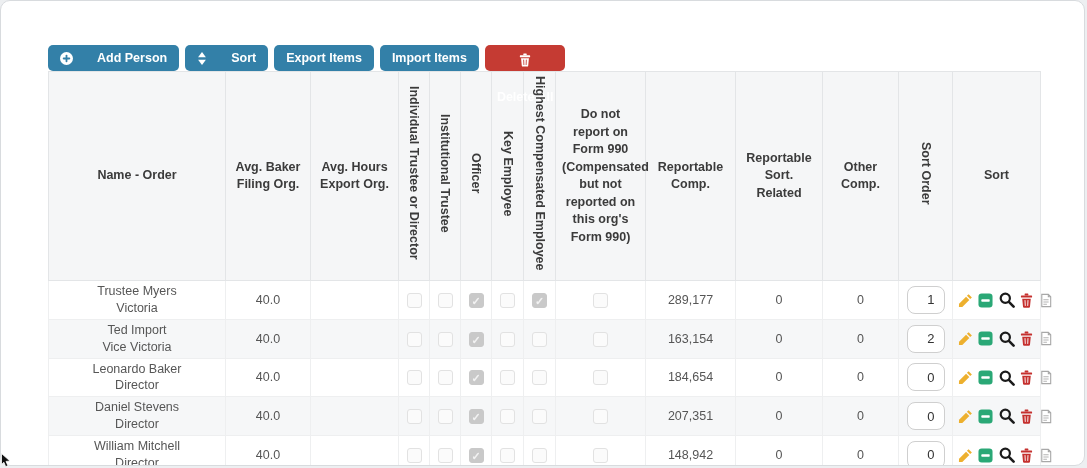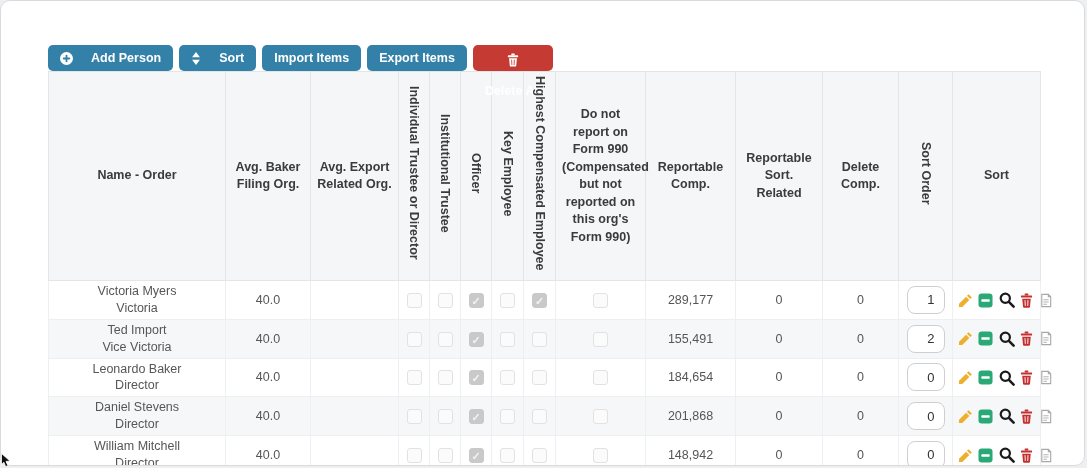--- a/index.html
+++ b/index.html
@@ -16,21 +16,21 @@
     background:#ffffff;
     border:1px solid #d8dbde;
     border-radius:10px;
     box-sizing:border-box;
     padding:44px 46px 0 47px;
     overflow:hidden;
   }
   
   .toolbar{display:flex;gap:6px;align-items:center;height:26px;}
   .btn{
-    display:inline-flex;align-items:center;gap:18px;
+    display:inline-flex;align-items:center;gap:24px;
     height:26px;padding:8px 12px;
     border:none;border-radius:5px;
     color:#fff;font-weight:bold;font-size:12.5px;
     font-family:"Liberation Sans",sans-serif;
     cursor:pointer;line-height:1;white-space:nowrap;
   }
   .btn.blue{background:#3380a8;}
   .btn.red{background:#c53b33;flex-direction:column;}
   .btn svg{display:block;}
   
@@ -113,24 +113,24 @@
     <button class="btn blue">
       <span>
         <svg width="10" height="13" viewBox="0 0 10 14">
             <path d="M5 0 L9.2 5.6 H0.8 Z" fill="#fff"></path>
             <path d="M5 14 L0.8 8.4 H9.2 Z" fill="#fff"></path>
           </svg>
       </span>
       <span>Sort</span>
     </button>
     <button class="btn blue">
-      <span>Import Items</span>
+      <span>Export Items</span>
     </button>
     <button class="btn blue">
-      <span>Export Items</span>
+      <span>Import Items</span>
     </button>
     <button class="btn red">
       <span>
         <svg width="12" height="14" viewBox="0 0 14 16">
             <g fill="#fff">
               <rect x="5" y="0.5" width="4" height="2" rx="0.6"></rect>
               <rect x="1" y="2.6" width="12" height="2.1" rx="0.6"></rect>
               <path d="M2.4 6 h9.2 l-0.85 8.6 a1.2 1.2 0 0 1 -1.2 1.1 h-5.1 a1.2 1.2 0 0 1 -1.2 -1.1 Z"></path>
             </g>
             <g stroke="#c53b33" stroke-width="1">
@@ -157,38 +157,38 @@
         <col style="width:90px">
         <col style="width:87px">
       <col style="width:76px">
         <col style="width:54px">
         <col style="width:88px">
     </colgroup>
     <thead>
       <tr>
         <th>Name - Order</th>
         <th>Avg. Baker Filing Org.</th>
-        <th>Avg. Export Related Org.</th>
+        <th>Avg. Hours Export Org.</th>
         <th><span class="vtxt">Individual Trustee or Director</span></th>
         <th><span class="vtxt">Institutional Trustee</span></th>
         <th><span class="vtxt">Officer</span></th>
         <th><span class="vtxt">Key Employee</span></th>
         <th><span class="vtxt">Highest Compensated Employee</span></th>
         <th>Do not report on Form 990 (Compensated but not reported on this org's Form 990)</th>
         <th>Reportable Comp.</th>
         <th>Reportable Sort. Related</th>
-        <th>Delete Comp.</th>
+        <th>Other Comp.</th>
         <th><span class="vtxt">Sort Order</span></th>
         <th>Sort</th>
       </tr>
     </thead>
     <tbody id="table-body">
   <tr>
     <td class="name-cell">
-      <div>Victoria Myers</div>
+      <div>Trustee Myers</div>
       <div>Victoria</div>
     </td>
     <td>40.0</td>
     <td></td>
     <td><span class="cb"></span></td>
     <td><span class="cb"></span></td>
     <td><span class="cb checked"></span></td>
     <td><span class="cb"></span></td>
     <td><span class="cb checked"></span></td>
     <td><span class="cb"></span></td>
@@ -250,21 +250,21 @@
       <div>Vice Victoria</div>
     </td>
     <td>40.0</td>
     <td></td>
     <td><span class="cb"></span></td>
     <td><span class="cb"></span></td>
     <td><span class="cb checked"></span></td>
     <td><span class="cb"></span></td>
     <td><span class="cb"></span></td>
     <td><span class="cb"></span></td>
-    <td>155,491</td>
+    <td>163,154</td>
     <td>0</td>
     <td>0</td>
     <td>
       <input class="sort-input" type="text" value="2" style="">
     </td>
     <td class="tools-cell">
       <span class="tool">
         <svg width="15" height="15" viewBox="0 0 16 16">
                 <path d="M11.3 1.2 L14.8 4.7 L13 6.5 L9.5 3 Z" fill="#edb02e"></path>
                 <path d="M8.6 3.9 L12.1 7.4 L4.6 14.9 L1 15 L1.1 11.4 Z" fill="#edb02e"></path>
@@ -380,21 +380,21 @@
       <div>Director</div>
     </td>
     <td>40.0</td>
     <td></td>
     <td><span class="cb"></span></td>
     <td><span class="cb"></span></td>
     <td><span class="cb checked"></span></td>
     <td><span class="cb"></span></td>
     <td><span class="cb"></span></td>
     <td><span class="cb"></span></td>
-    <td>201,868</td>
+    <td>207,351</td>
     <td>0</td>
     <td>0</td>
     <td>
       <input class="sort-input" type="text" value="0" style="">
     </td>
     <td class="tools-cell">
       <span class="tool">
         <svg width="15" height="15" viewBox="0 0 16 16">
                 <path d="M11.3 1.2 L14.8 4.7 L13 6.5 L9.5 3 Z" fill="#edb02e"></path>
                 <path d="M8.6 3.9 L12.1 7.4 L4.6 14.9 L1 15 L1.1 11.4 Z" fill="#edb02e"></path>

